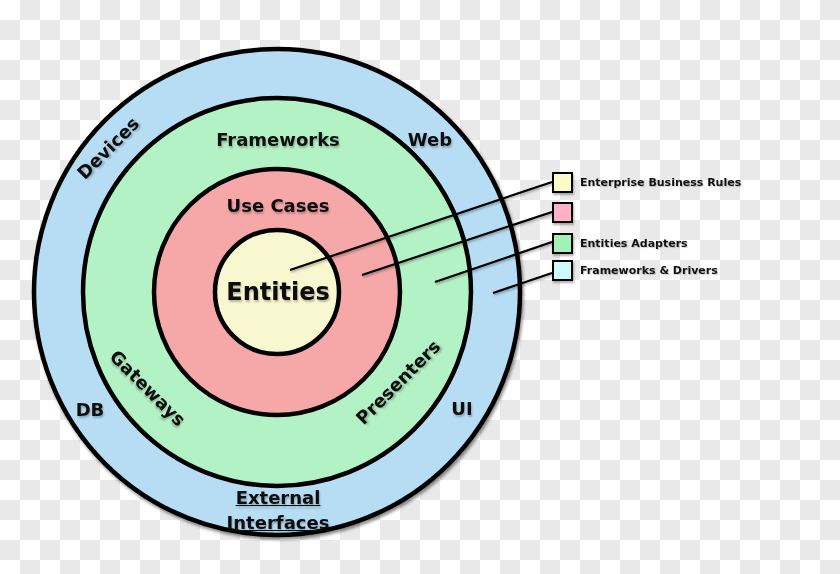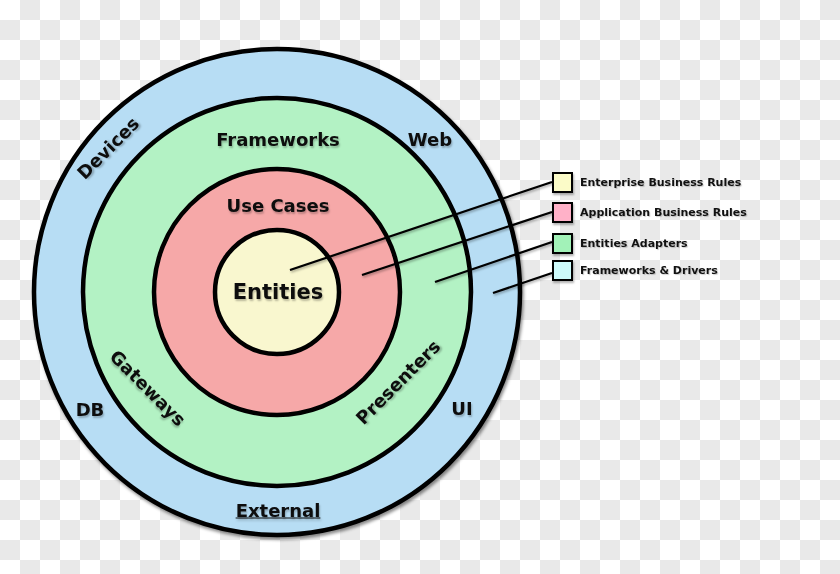--- a/index.html
+++ b/index.html
@@ -17,21 +17,21 @@
     position:absolute;
     transform:translate(-50%,-50%);
     font-weight:bold;
     font-size:18px;
     color:#0d0d0d;
     white-space:nowrap;
     text-shadow:1px 2px 2px rgba(0,0,0,0.25);
   }
   .rot-ccw{transform:translate(-50%,-50%) rotate(-45deg);}
   .rot-cw{transform:translate(-50%,-50%) rotate(45deg);}
-  .entities-label{font-size:21px;}
+  .entities-label{font-size:24px;}
   .two-line{text-align:center;line-height:25px;text-decoration:underline;}
   .legend{position:absolute;left:552px;top:171px;}
   .legend-row{
     position:absolute;left:0;
     display:flex;align-items:center;
     height:22px;
   }
   .legend-row:nth-child(1){top:0;}
   .legend-row:nth-child(2){top:30px;}
   .legend-row:nth-child(3){top:61px;}
@@ -95,30 +95,30 @@
   <div class="ring-label" style="left:278px;top:139px;">Frameworks</div>
   <div class="ring-label" style="left:430px;top:139px;">Web</div>
   <div class="ring-label" style="left:278px;top:205px;">Use Cases</div>
   <div class="ring-label entities-label" style="left:278px;top:292px;">Entities</div>
   <div class="ring-label rot-cw" style="left:148px;top:388px;">Gateways</div>
   <div class="ring-label rot-ccw" style="left:398px;top:382px;">Presenters</div>
   <div class="ring-label" style="left:90px;top:409px;">DB</div>
   <div class="ring-label" style="left:462px;top:408px;">UI</div>
   <div class="ring-label two-line" style="left:278px;top:510px;">
     <span>External</span><br>
+    <span>Interfaces</span>
   </div>
 
   <div class="legend">
     <div class="legend-row">
       <div class="swatch" style="background-color: rgb(251, 251, 200);"></div>
       <div class="legend-label">Enterprise Business Rules</div>
     </div>
     <div class="legend-row">
       <div class="swatch" style="background-color: rgb(255, 177, 200);"></div>
-      <div class="legend-label">Application Business Rules</div>
     </div>
     <div class="legend-row">
       <div class="swatch" style="background-color: rgb(162, 242, 184);"></div>
       <div class="legend-label">Entities Adapters</div>
     </div>
     <div class="legend-row">
       <div class="swatch" style="background-color: rgb(205, 250, 250);"></div>
       <div class="legend-label">Frameworks &amp; Drivers</div>
     </div>
   </div>

